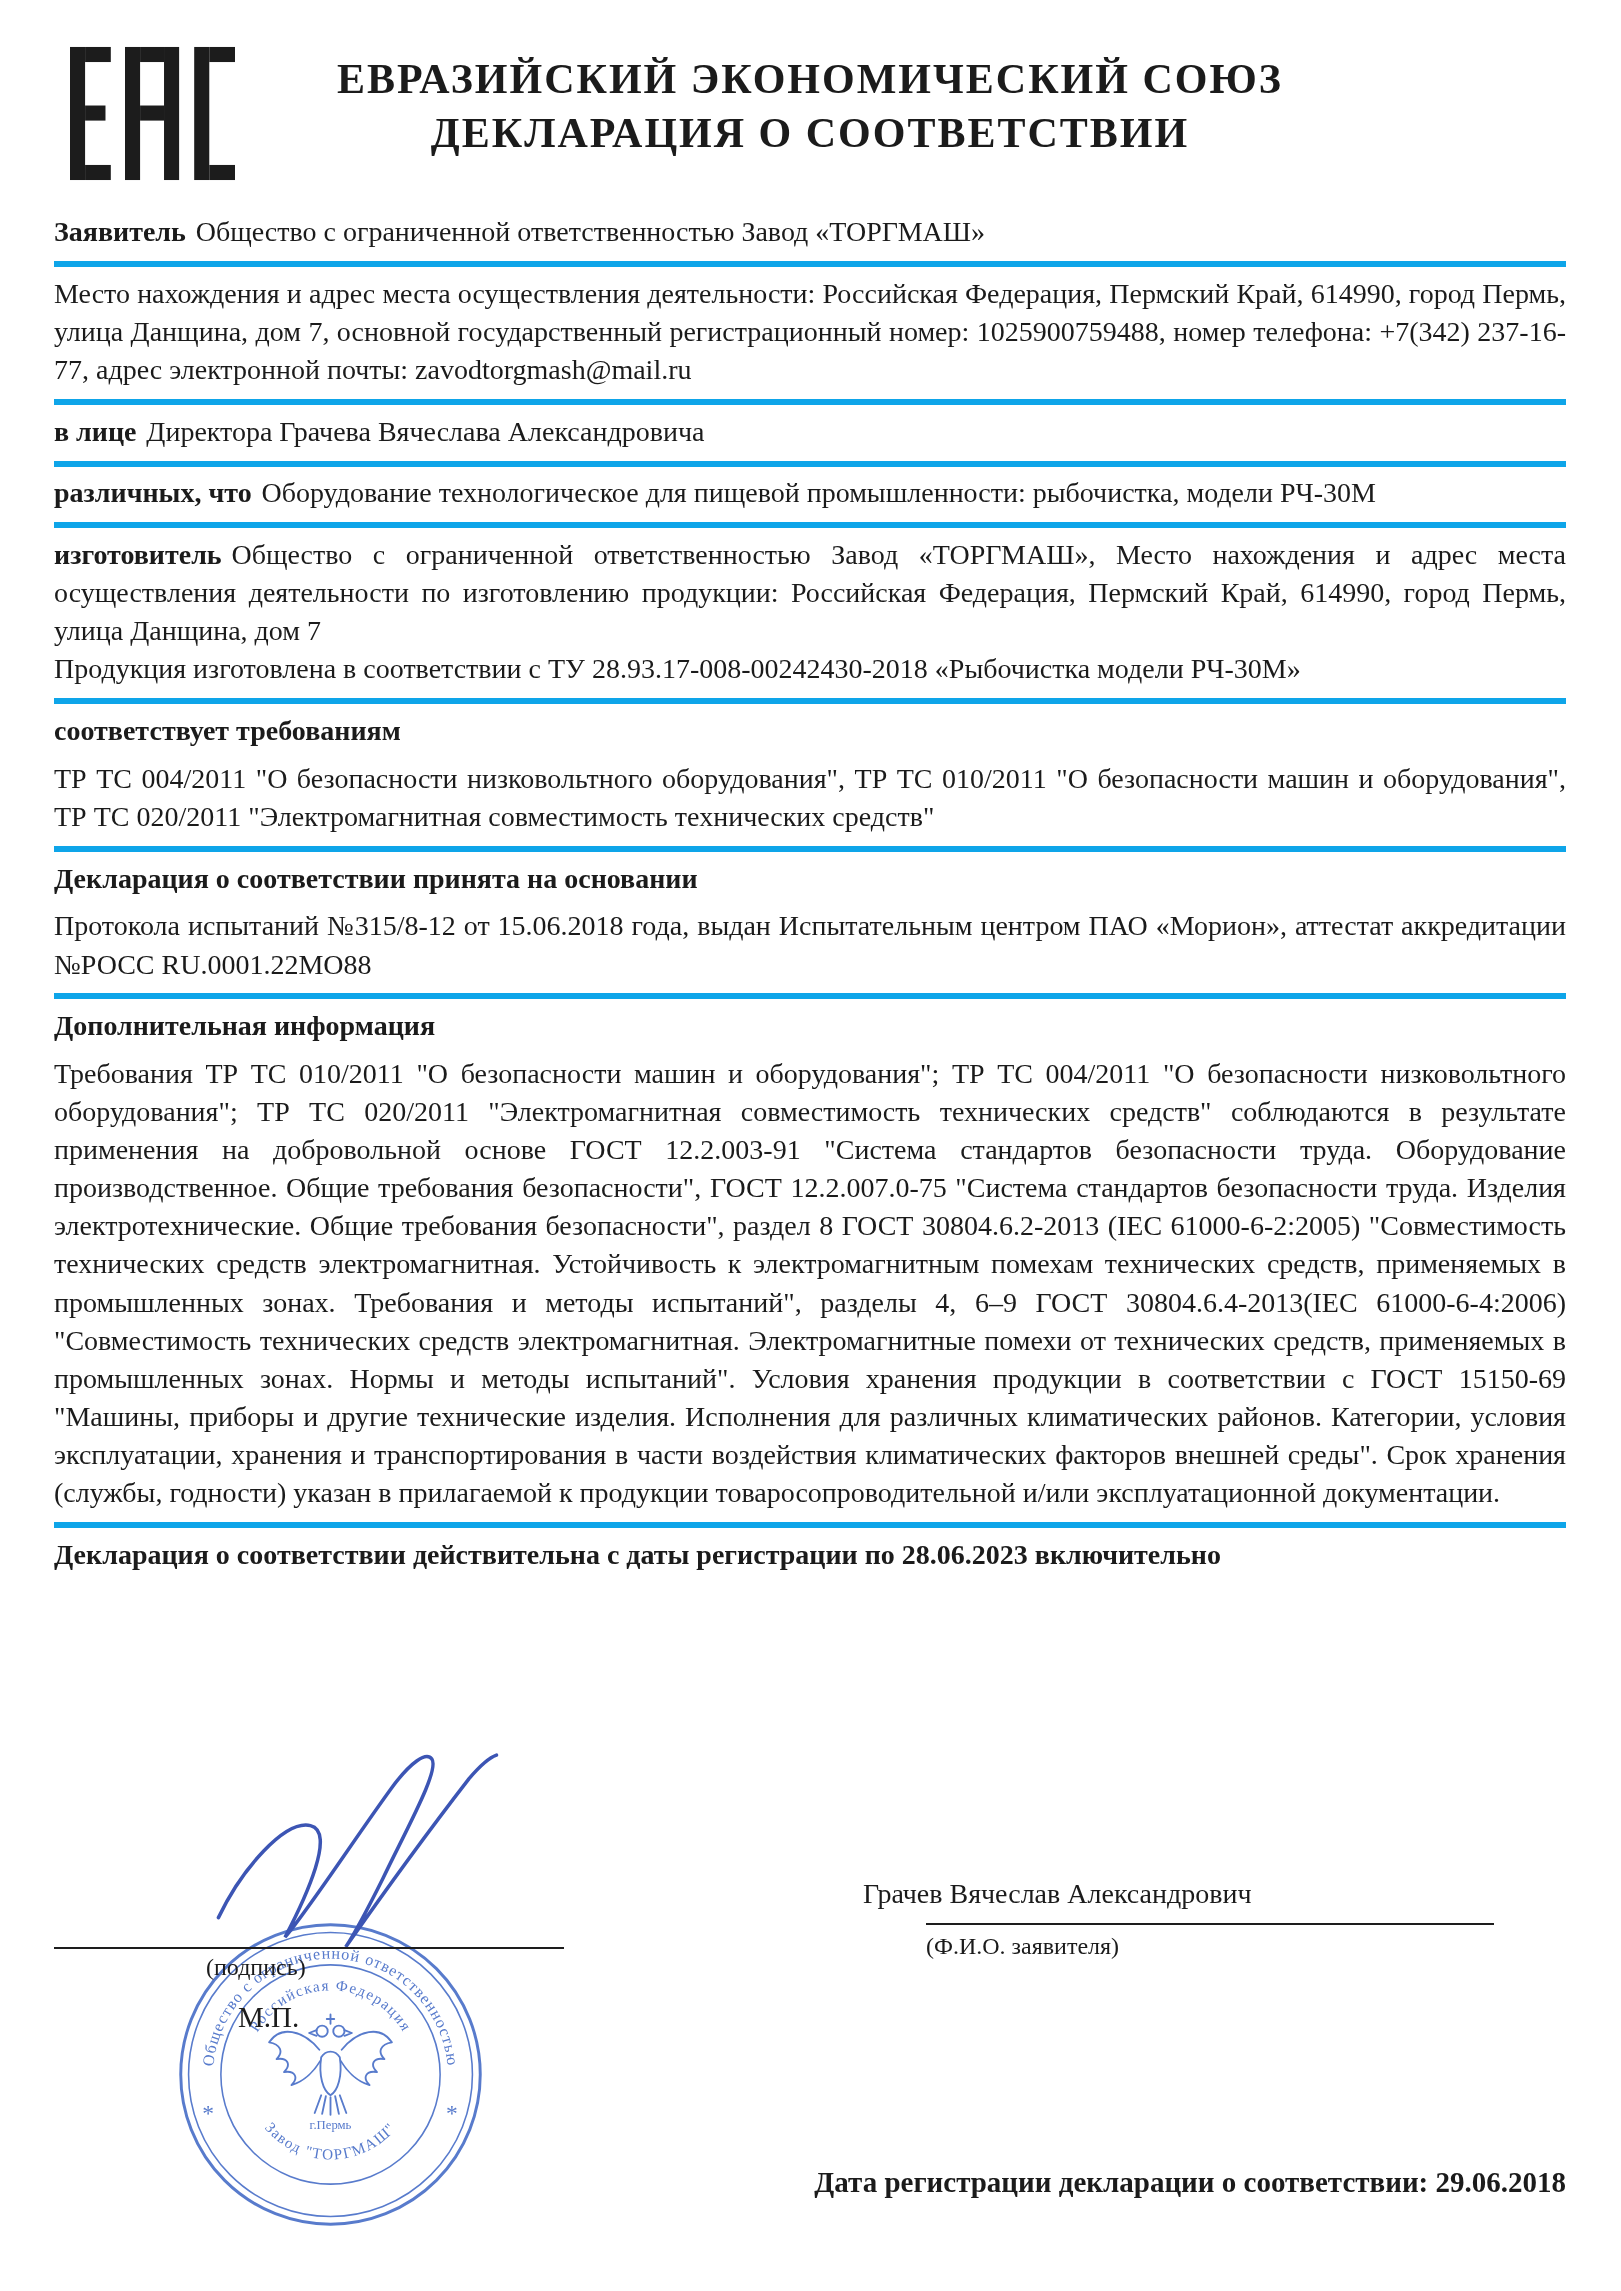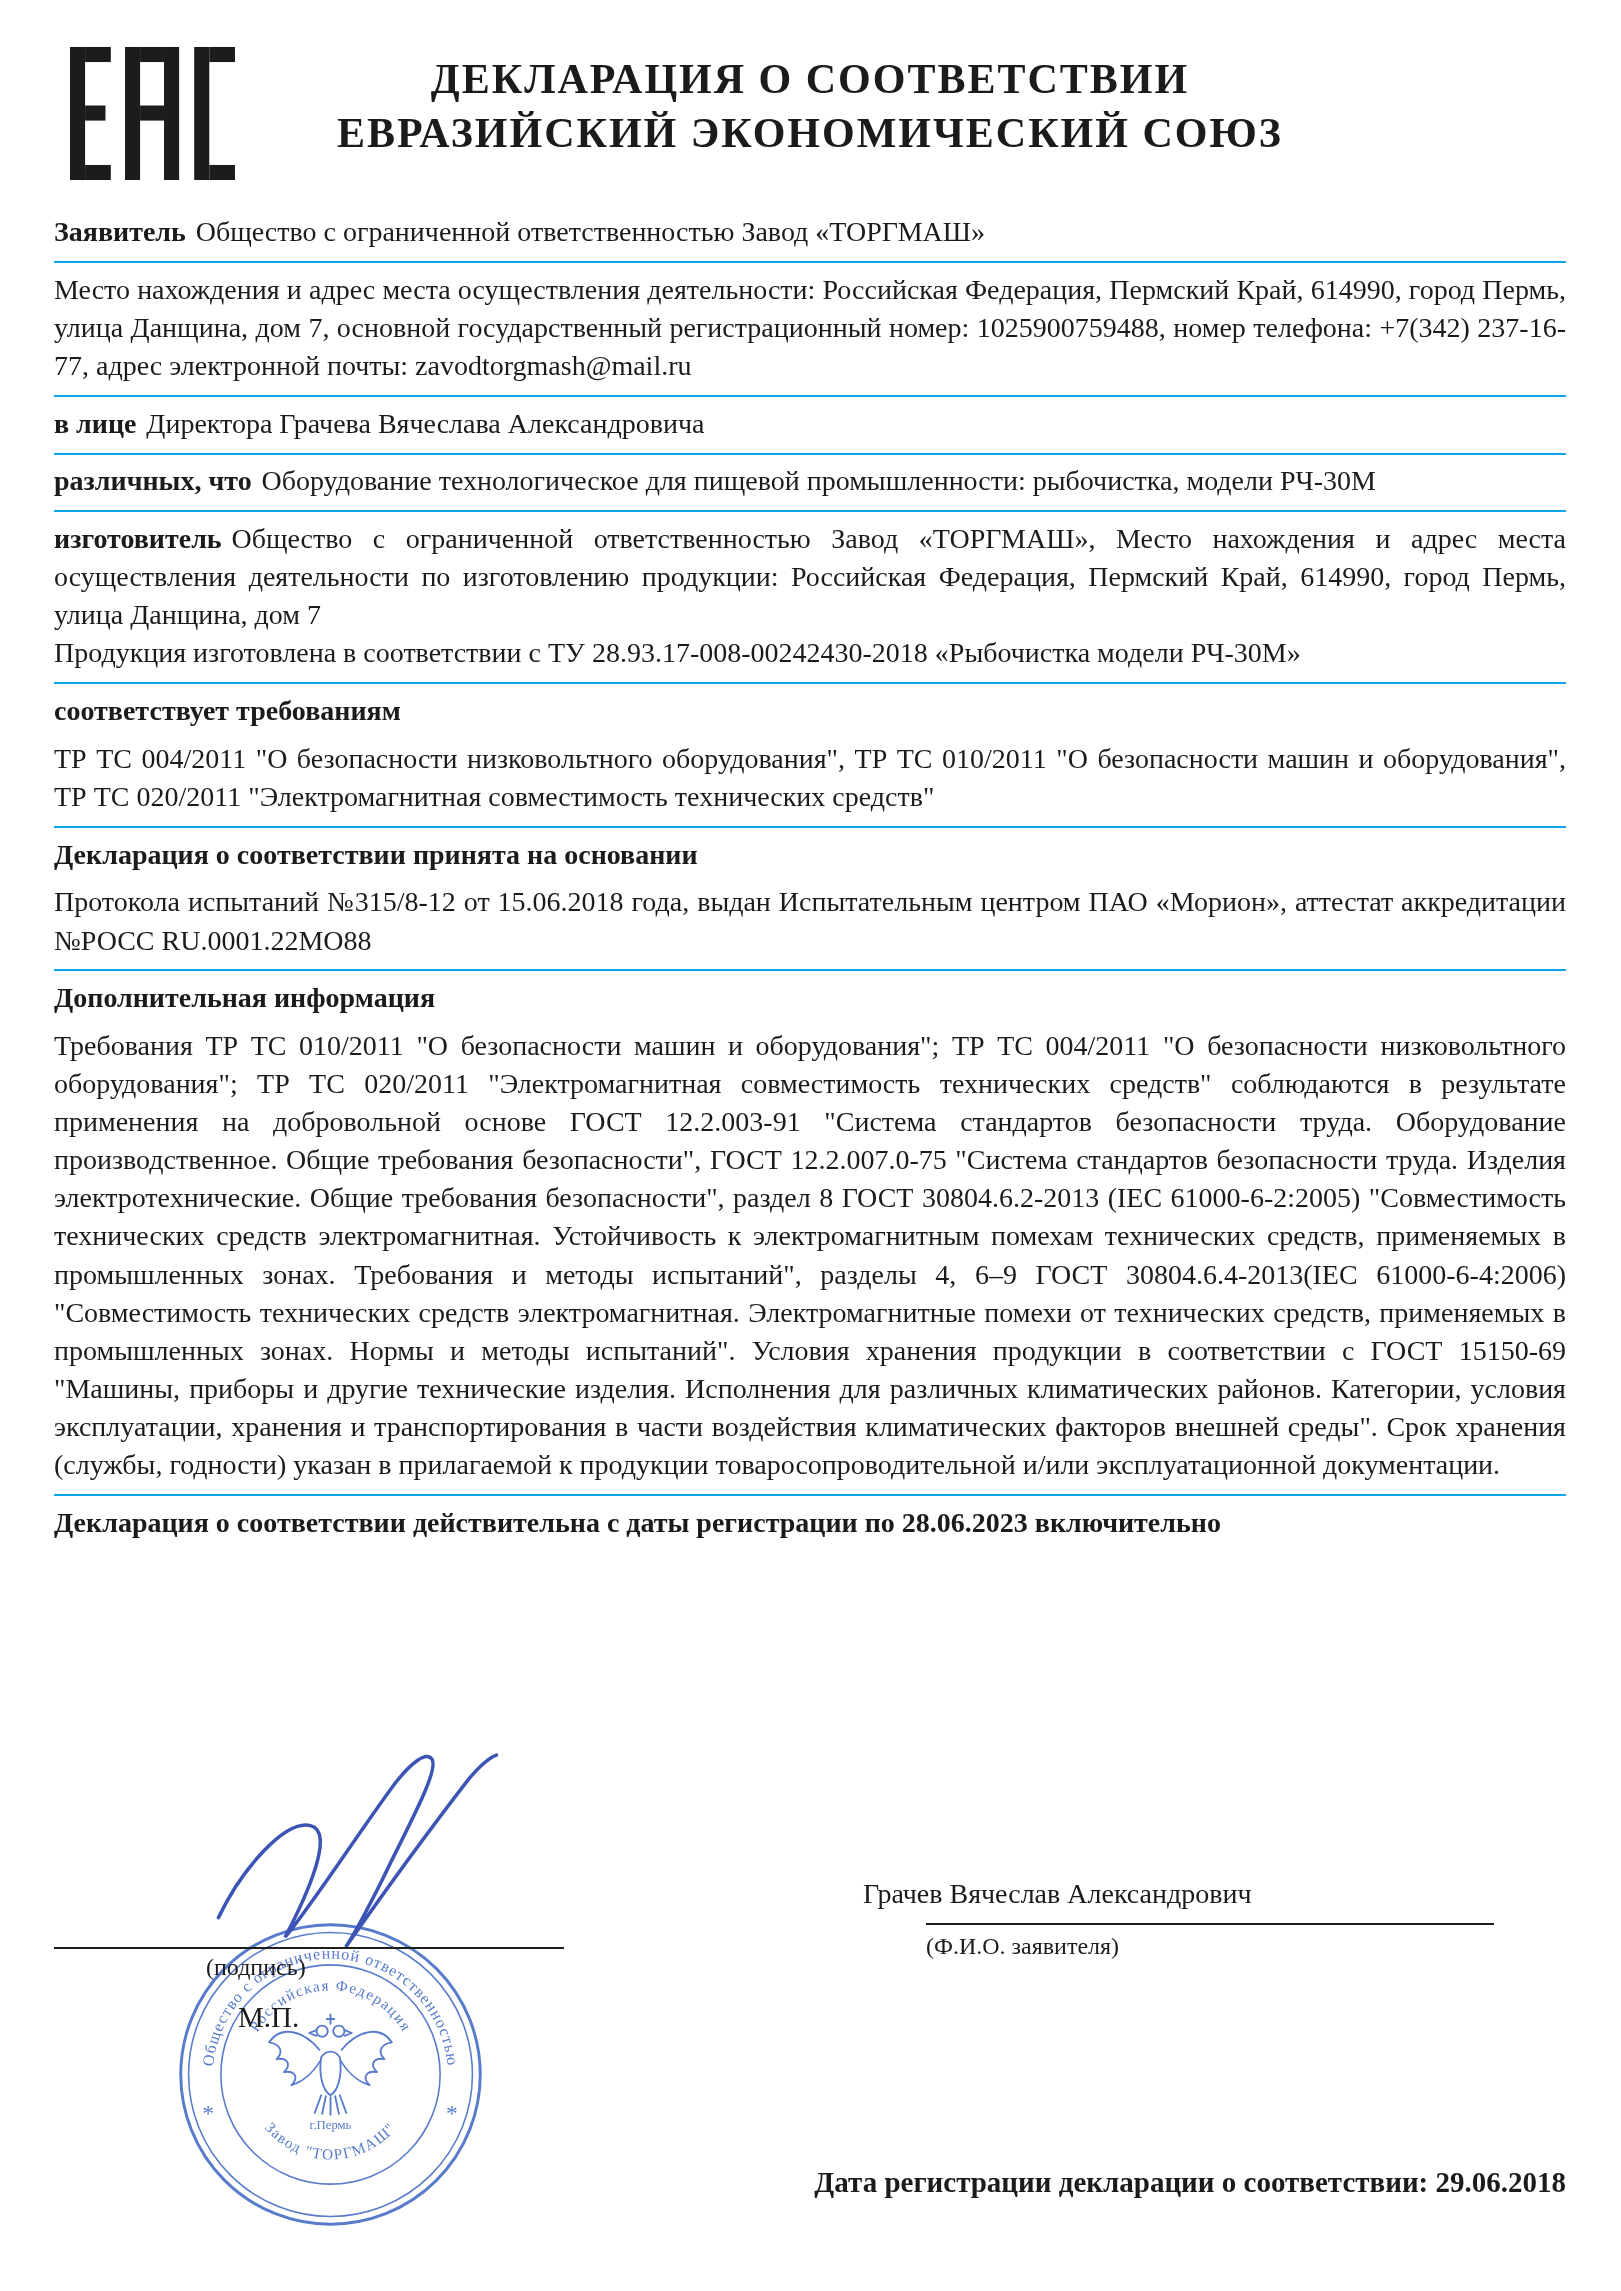--- a/index.html
+++ b/index.html
@@ -5,21 +5,21 @@
   html,body{margin:0;padding:0;background:#9a9a9a;}
   .page{position:relative;width:1621px;height:2292px;background:#ffffff;margin:0 auto;
         font-family:"Liberation Serif","DejaVu Serif",serif;color:#1b1b1b;overflow:hidden;}
   .content{position:absolute;left:54px;top:27.4px;width:1512px;}
   
   .doc-header{position:relative;height:178px;}
   .eac-logo{position:absolute;left:15.7px;top:11.8px;}
   .titles{padding-top:25.5px;text-align:center;}
   .title-line{font-size:42px;font-weight:700;letter-spacing:2px;line-height:1.28;}
   
-  .sec{border-bottom:2px solid #0ea5e9;padding:7.8px 0 9.8px;}
+  .sec{border-bottom:6px solid #0ea5e9;padding:7.8px 0 9.8px;}
   .sec.last{border-bottom:none;}
   .sec p{margin:0;font-size:28px;line-height:1.36;text-align:justify;}
   .lbl{font-weight:700;margin-right:9.8px;}
   .hd{font-weight:700;}
   .gap-top{margin-top:9.8px !important;}
   
   .sigline{position:absolute;height:2px;background:#1d1d1d;z-index:3;}
   .caption{position:absolute;font-size:24px;text-align:left;z-index:3;}
   .fio-name{position:absolute;font-size:28px;text-align:left;z-index:3;}
   .mp{position:absolute;font-size:29px;color:#1d1d1d;z-index:4;}
@@ -44,22 +44,22 @@
           <rect x="62" y="0" width="17" height="150"></rect>
             <rect x="106" y="0" width="17" height="150"></rect>
           <rect x="79" y="0" width="27" height="17"></rect>
             <rect x="79" y="66" width="27" height="17"></rect>
           <rect x="140" y="0" width="17" height="150"></rect>
             <rect x="157" y="0" width="29" height="17"></rect>
           <rect x="157" y="133" width="29" height="17"></rect>
         </g>
       </svg>
       <div class="titles">
+        <div class="title-line">ЕВРАЗИЙСКИЙ ЭКОНОМИЧЕСКИЙ СОЮЗ</div>
         <div class="title-line">ДЕКЛАРАЦИЯ О СООТВЕТСТВИИ</div>
-        <div class="title-line">ЕВРАЗИЙСКИЙ ЭКОНОМИЧЕСКИЙ СОЮЗ</div>
       </div>
     </div>
 
     <div class="sec">
       <p><span class="lbl">Заявитель</span><span>Общество с ограниченной ответственностью Завод «ТОРГМАШ»</span></p>
     </div>
 
     <div class="sec">
       <p>Место нахождения и адрес места осуществления деятельности: Российская Федерация, Пермский Край, 614990, город Пермь, улица Данщина, дом 7, основной государственный регистрационный номер: 1025900759488, номер телефона: +7(342) 237-16-77, адрес электронной почты: zavodtorgmash@mail.ru</p>
     </div>

